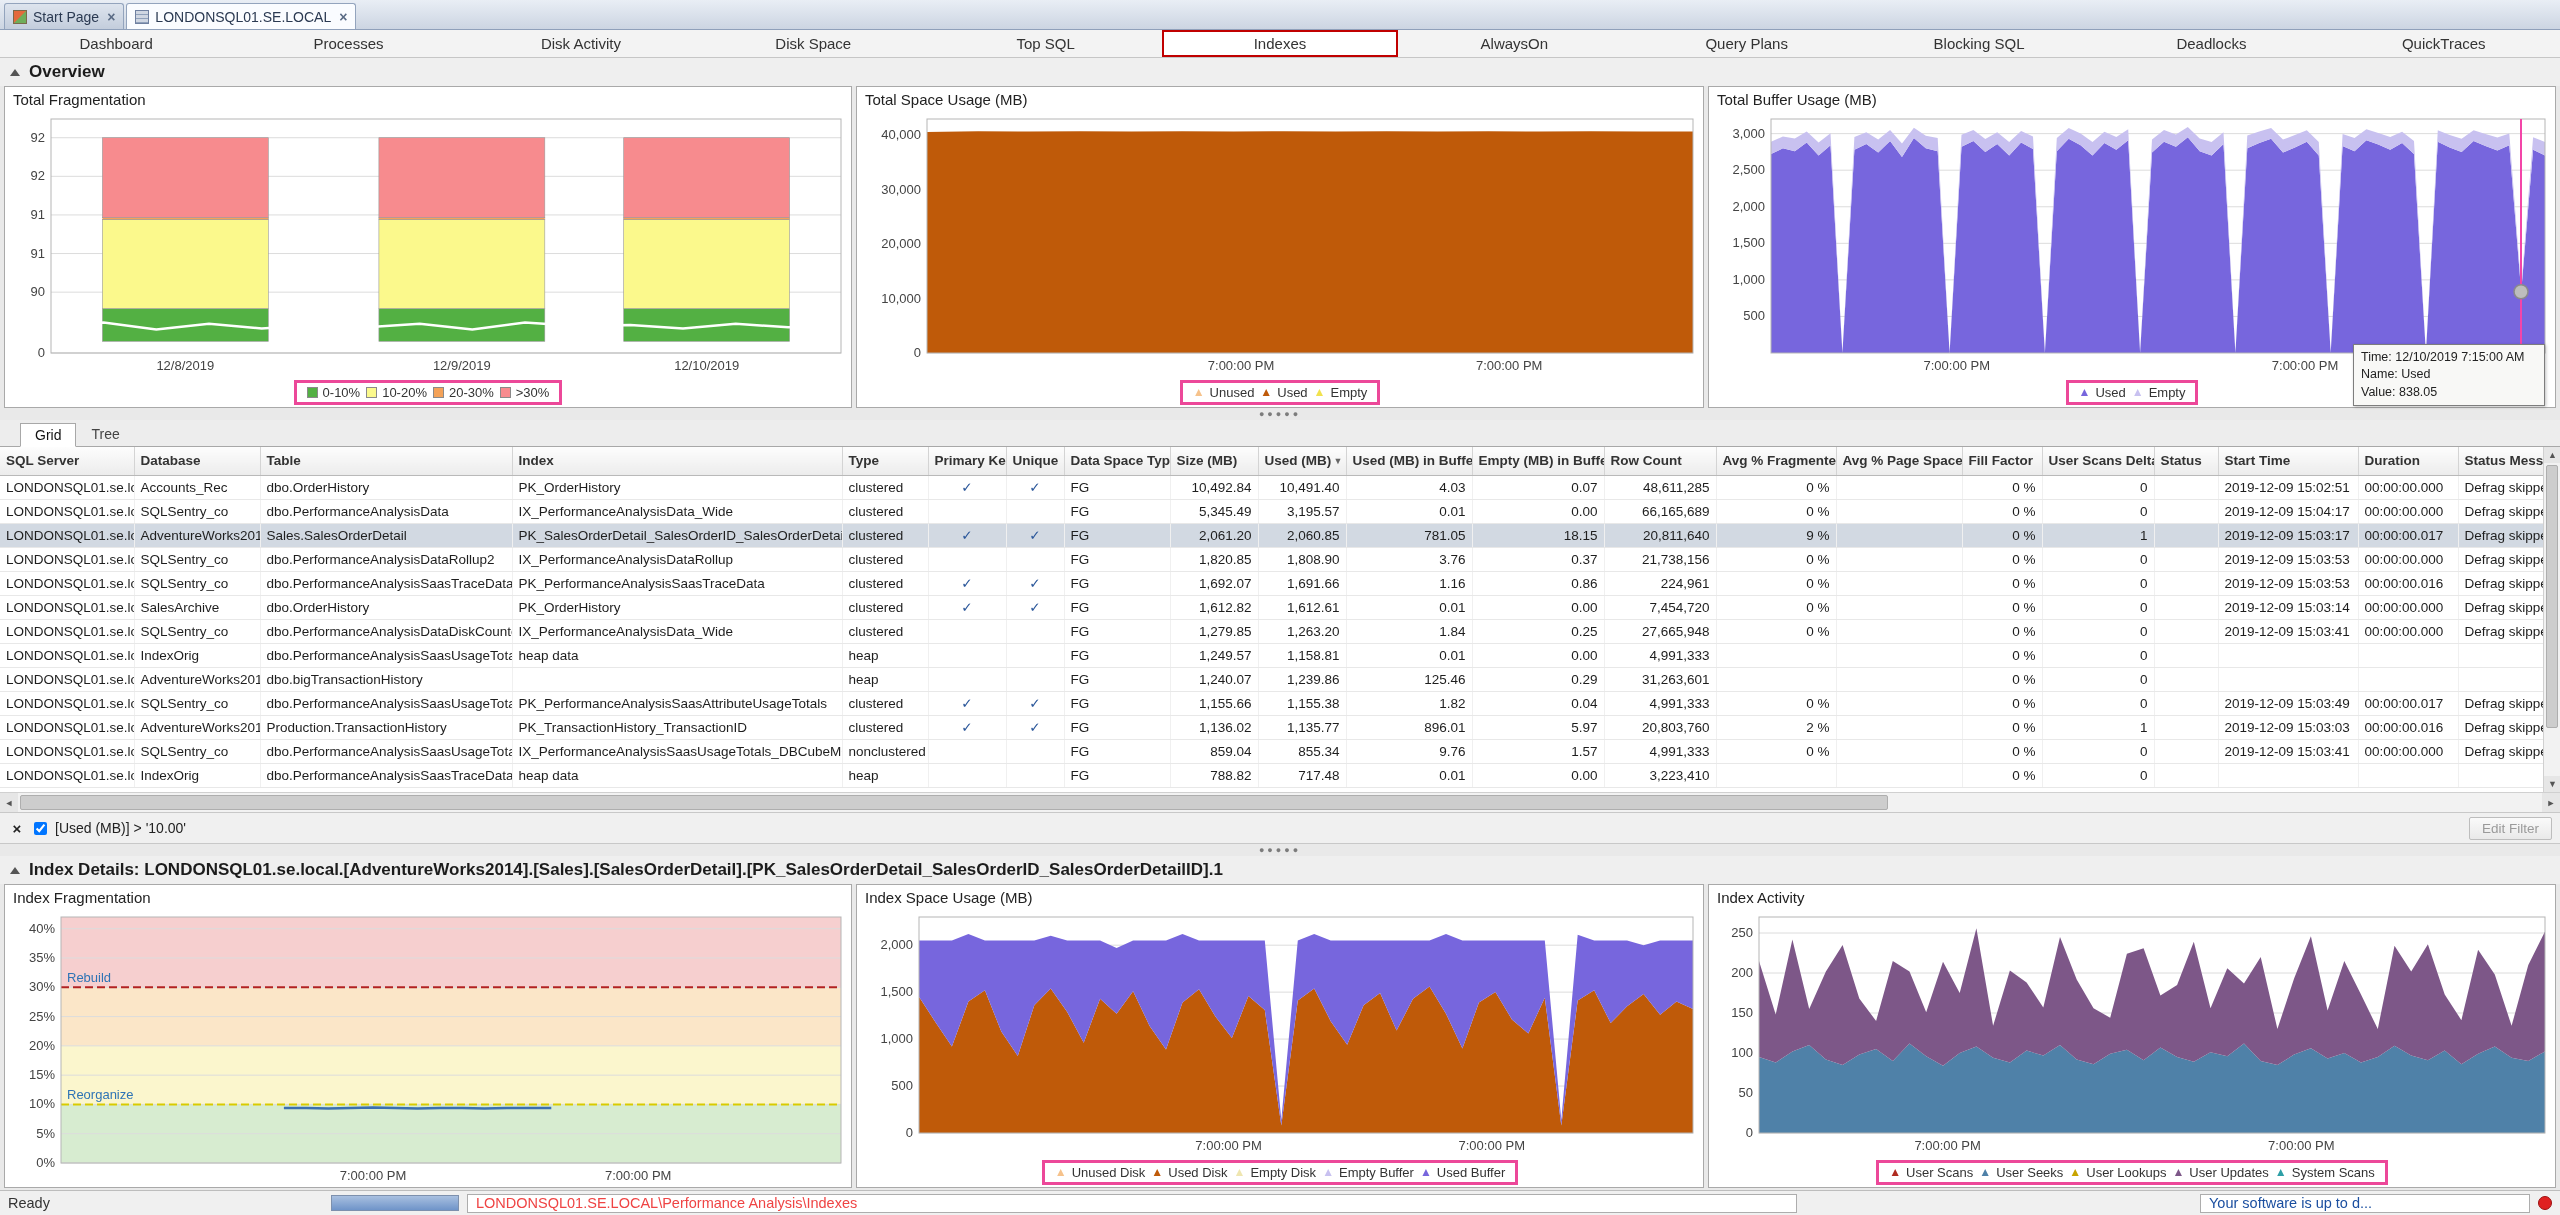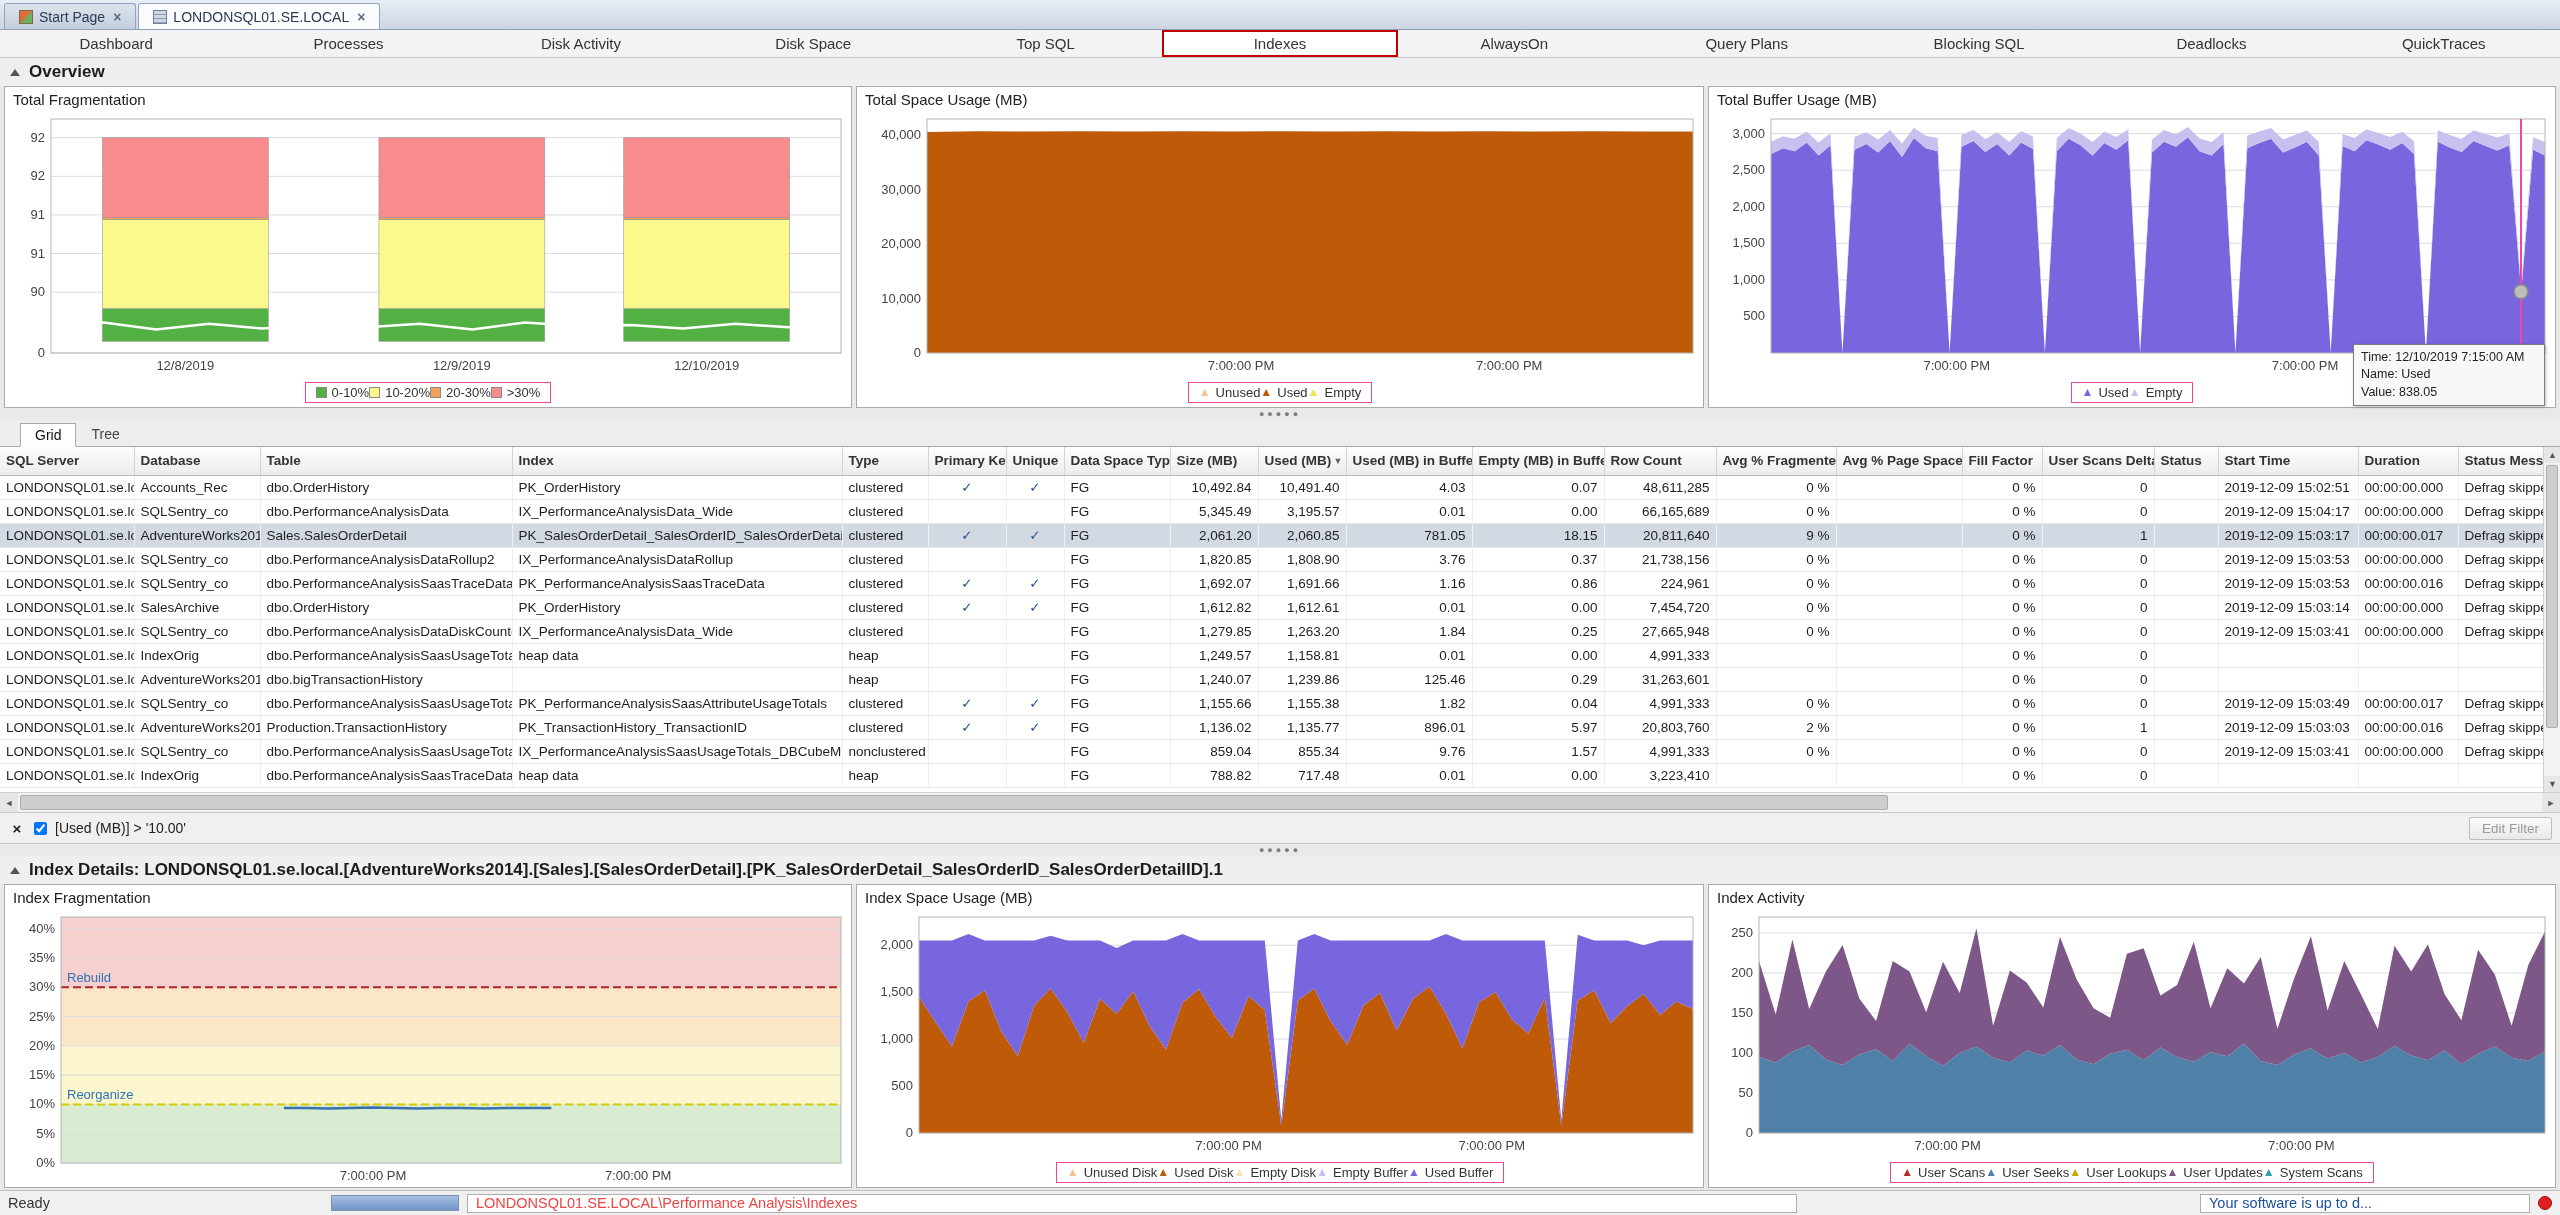--- a/index.html
+++ b/index.html
@@ -2,21 +2,21 @@
 <html><head>
 <meta charset="utf-8">
 <style>
   *{box-sizing:border-box;margin:0;padding:0}
   html,body{width:2560px;height:1215px;overflow:hidden}
   body{font-family:"Liberation Sans","DejaVu Sans",sans-serif;background:#e9e9e9;color:#222;font-size:14px}
   .app{display:flex;flex-direction:column;width:2560px;height:1215px}
 
   
   .tabbar{height:30px;background:linear-gradient(#e9eef5,#ccd5e2);display:flex;align-items:flex-end;padding:2px 4px 0;border-bottom:1px solid #8fa0ba;flex:none}
-  .doc-tab{display:flex;align-items:center;height:26px;padding:0 14px;margin-right:2px;border:1px solid #93a4bd;border-bottom:none;border-radius:3px 3px 0 0;background:linear-gradient(#dde4ee,#c3cddc);font-size:14px;color:#2b3a52;cursor:default}
+  .doc-tab{display:flex;align-items:center;height:26px;padding:0 8px;margin-right:2px;border:1px solid #93a4bd;border-bottom:none;border-radius:3px 3px 0 0;background:linear-gradient(#dde4ee,#c3cddc);font-size:14px;color:#2b3a52;cursor:default}
   .doc-tab.active{background:#fafcff}
   .tab-icon{width:14px;height:14px;display:inline-block;margin-right:6px;flex:none}
   .startpage-icon{background:linear-gradient(135deg,#e46a3c 49%,#6fae5a 51%);border:1px solid #7a6a4a}
   .server-icon{background:repeating-linear-gradient(#cfd6e2 0 3px,#8fa0ba 3px 4px);border:1px solid #6f80a0}
   .tab-close{margin-left:8px;color:#5a6b85;font-weight:bold;font-size:14px;line-height:12px}
 
   
   .navbar{height:28px;background:#f3f3f3;border-bottom:1px solid #c6c6c6;display:flex;flex:none}
   .nav-item{flex:1;text-align:center;font-size:15px;color:#333;line-height:27px;cursor:default}
   .nav-selected{border:2px solid #c00000;background:#ffffff;line-height:23px}
@@ -26,21 +26,21 @@
   .caret-up{width:0;height:0;border-left:5px solid transparent;border-right:5px solid transparent;border-bottom:7px solid #555}
   .sec-title{font-weight:bold;font-size:17px;color:#1c1c1c;white-space:nowrap;overflow:hidden}
 
   
   .charts-row{display:flex;gap:4px;padding:0 4px;flex:none}
   .charts-row.grow{flex:1;min-height:0;padding-bottom:2px}
   .panel{flex:1;background:#fff;border:1px solid #a9a9a9;display:flex;flex-direction:column;position:relative;min-width:0}
   .panel-title{font-size:15px;color:#222;padding:4px 8px 0;height:24px;flex:none;white-space:nowrap}
   .chart-svg{flex:1;width:100%;min-height:0;display:block}
   .legend-row{height:30px;flex:none;display:flex;justify-content:center;align-items:center}
-  .legend-box{display:inline-flex;gap:0;align-items:center;border:1px solid #ec4899;background:#fff;padding:2px 10px;font-size:13px;color:#333}
+  .legend-box{display:inline-flex;gap:6px;align-items:center;border:3px solid #ec4899;background:#fff;padding:2px 10px;font-size:13px;color:#333}
   .legend-item{display:inline-flex;align-items:center;gap:5px}
   .mk-sq{width:11px;height:11px;display:inline-block;border:1px solid #8a8a8a}
   .mk-tri{font-size:12px;line-height:12px}
   .ctick{font-size:13px;fill:#444}
   .hlab{font-size:13px}
   .chart-tooltip{position:absolute;right:10px;bottom:1px;width:192px;background:#f8f8f6;border:1px solid #7d7d7d;padding:4px 7px;font-size:12.5px;line-height:1.4;color:#222;box-shadow:1px 1px 3px rgba(0,0,0,.25);z-index:5}
 
   
   .splitter{height:12px;display:flex;justify-content:center;align-items:center;flex:none}
   .splitter span{color:#7c7c7c;font-size:9px;letter-spacing:3px;line-height:6px}

